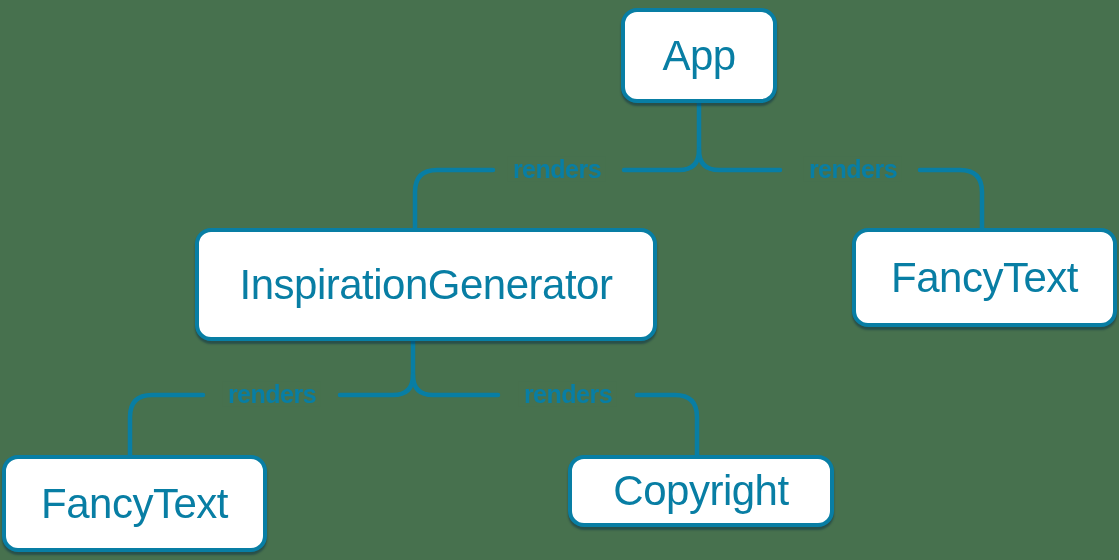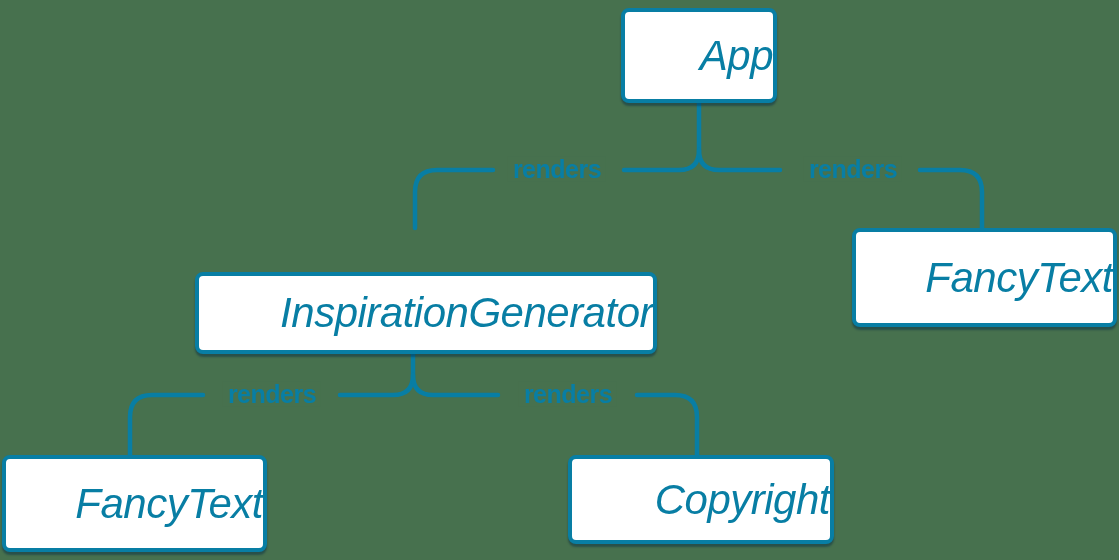--- a/index.html
+++ b/index.html
@@ -31,26 +31,25 @@
     fill: none;
     stroke: var(--accent);
     stroke-width: 4.5;
     stroke-linecap: round;
   }
   .node {
     position: absolute;
     box-sizing: border-box;
     background: var(--node-fill);
     border: 4px solid var(--accent);
-    border-radius: 8px;
+    border-radius: 16px;
     box-shadow: 0 3px 2px rgba(4, 39, 68, 0.45);
     display: flex;
     align-items: center;
-    justify-content: flex-end;
-    font-style: italic;
+    justify-content: center;
   }
   .node-label {
     color: var(--accent);
     font-size: 42px;
     font-weight: 500;
     letter-spacing: -0.5px;
     white-space: nowrap;
   }
   .edge-label {
     position: absolute;
@@ -86,33 +85,33 @@
 
     <path d="M203 395 L152 395 Q130 395 130 417 L130 457"></path>
 
     <path d="M637 395 L675 395 Q697 395 697 417 L697 457"></path>
   </svg>
 
   <div class="node" style="left:621px; top:8px; width:156px; height:95px;">
     <span class="node-label">App</span>
   </div>
 
-  <div class="node" style="left:195px; top:228px; width:462px; height:82px;margin-top:44px;">
+  <div class="node" style="left:195px; top:228px; width:462px; height:113px;">
     <span class="node-label">InspirationGenerator</span>
   </div>
 
   <div class="node" style="left:852px; top:228px; width:265px; height:99px;">
     <span class="node-label">FancyText</span>
   </div>
 
   <div class="node" style="left:2px; top:455px; width:265px; height:97px;">
     <span class="node-label">FancyText</span>
   </div>
 
-  <div class="node" style="left:568px; top:455px; width:266px; height:89px;">
+  <div class="node" style="left:568px; top:455px; width:266px; height:72px;">
     <span class="node-label">Copyright</span>
   </div>
 
   <span class="edge-label" style="left:557px; top:169px;">renders</span>
 
   <span class="edge-label" style="left:853px; top:169px;">renders</span>
 
   <span class="edge-label" style="left:272px; top:394px;">renders</span>
 
   <span class="edge-label" style="left:568px; top:394px;">renders</span>

